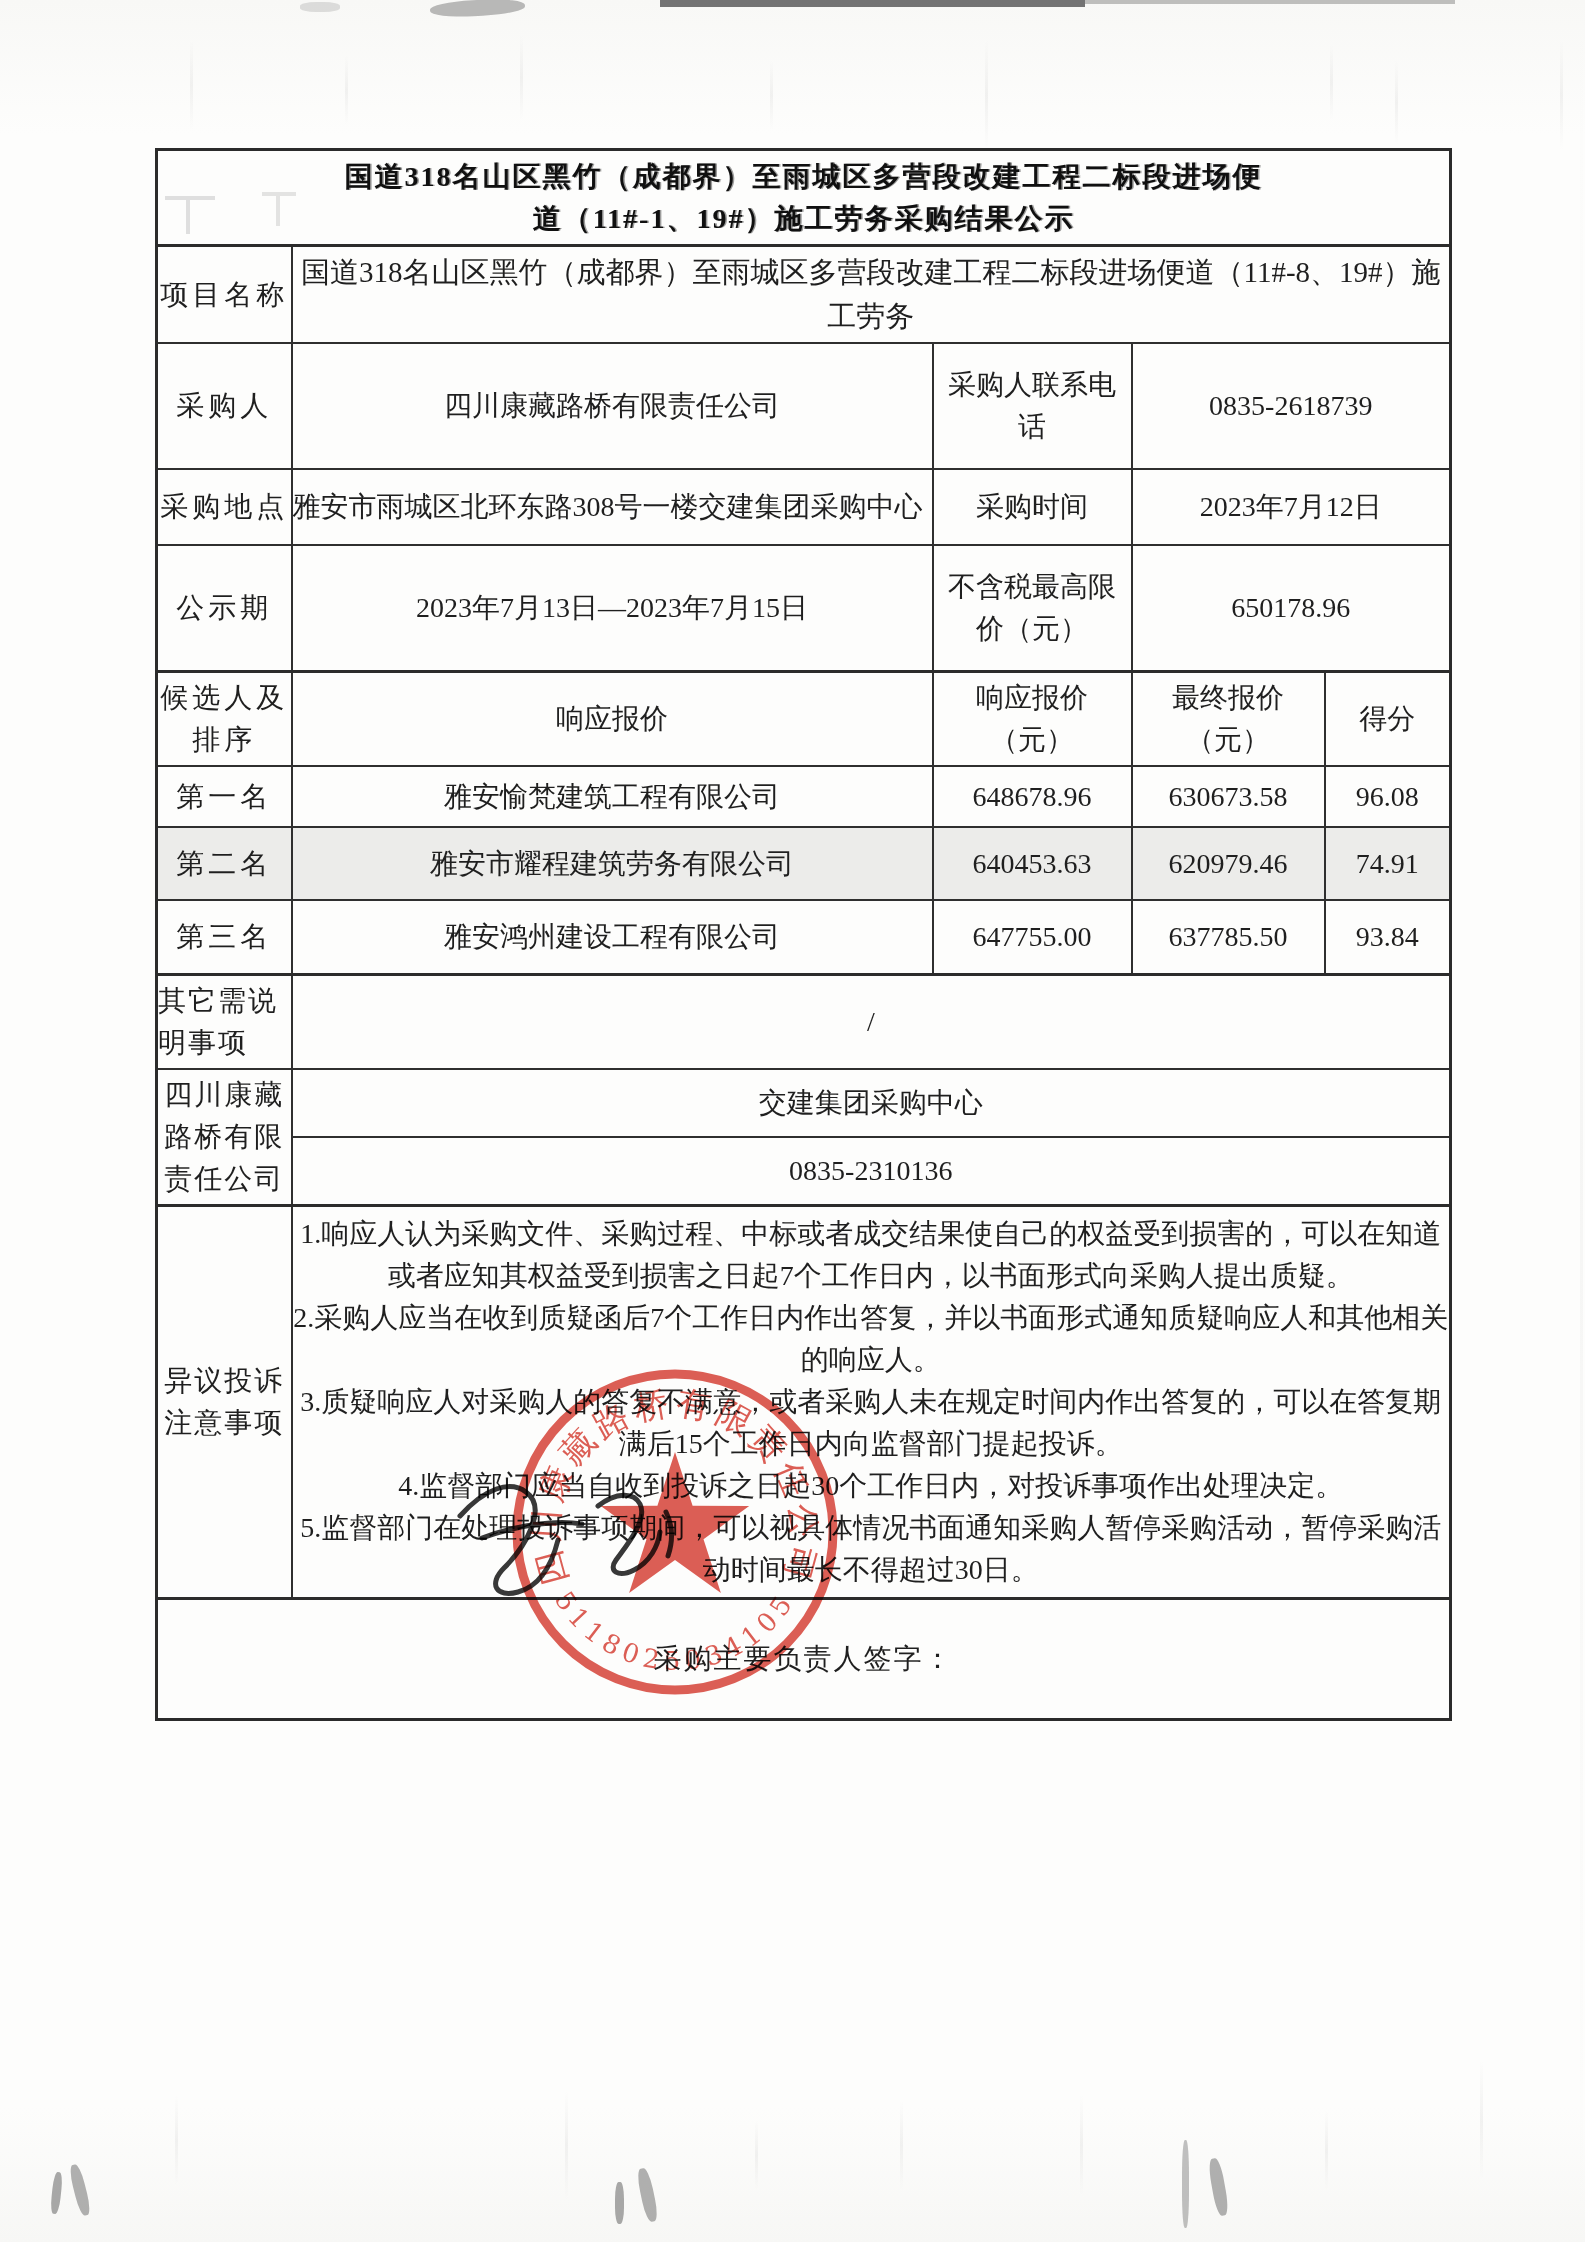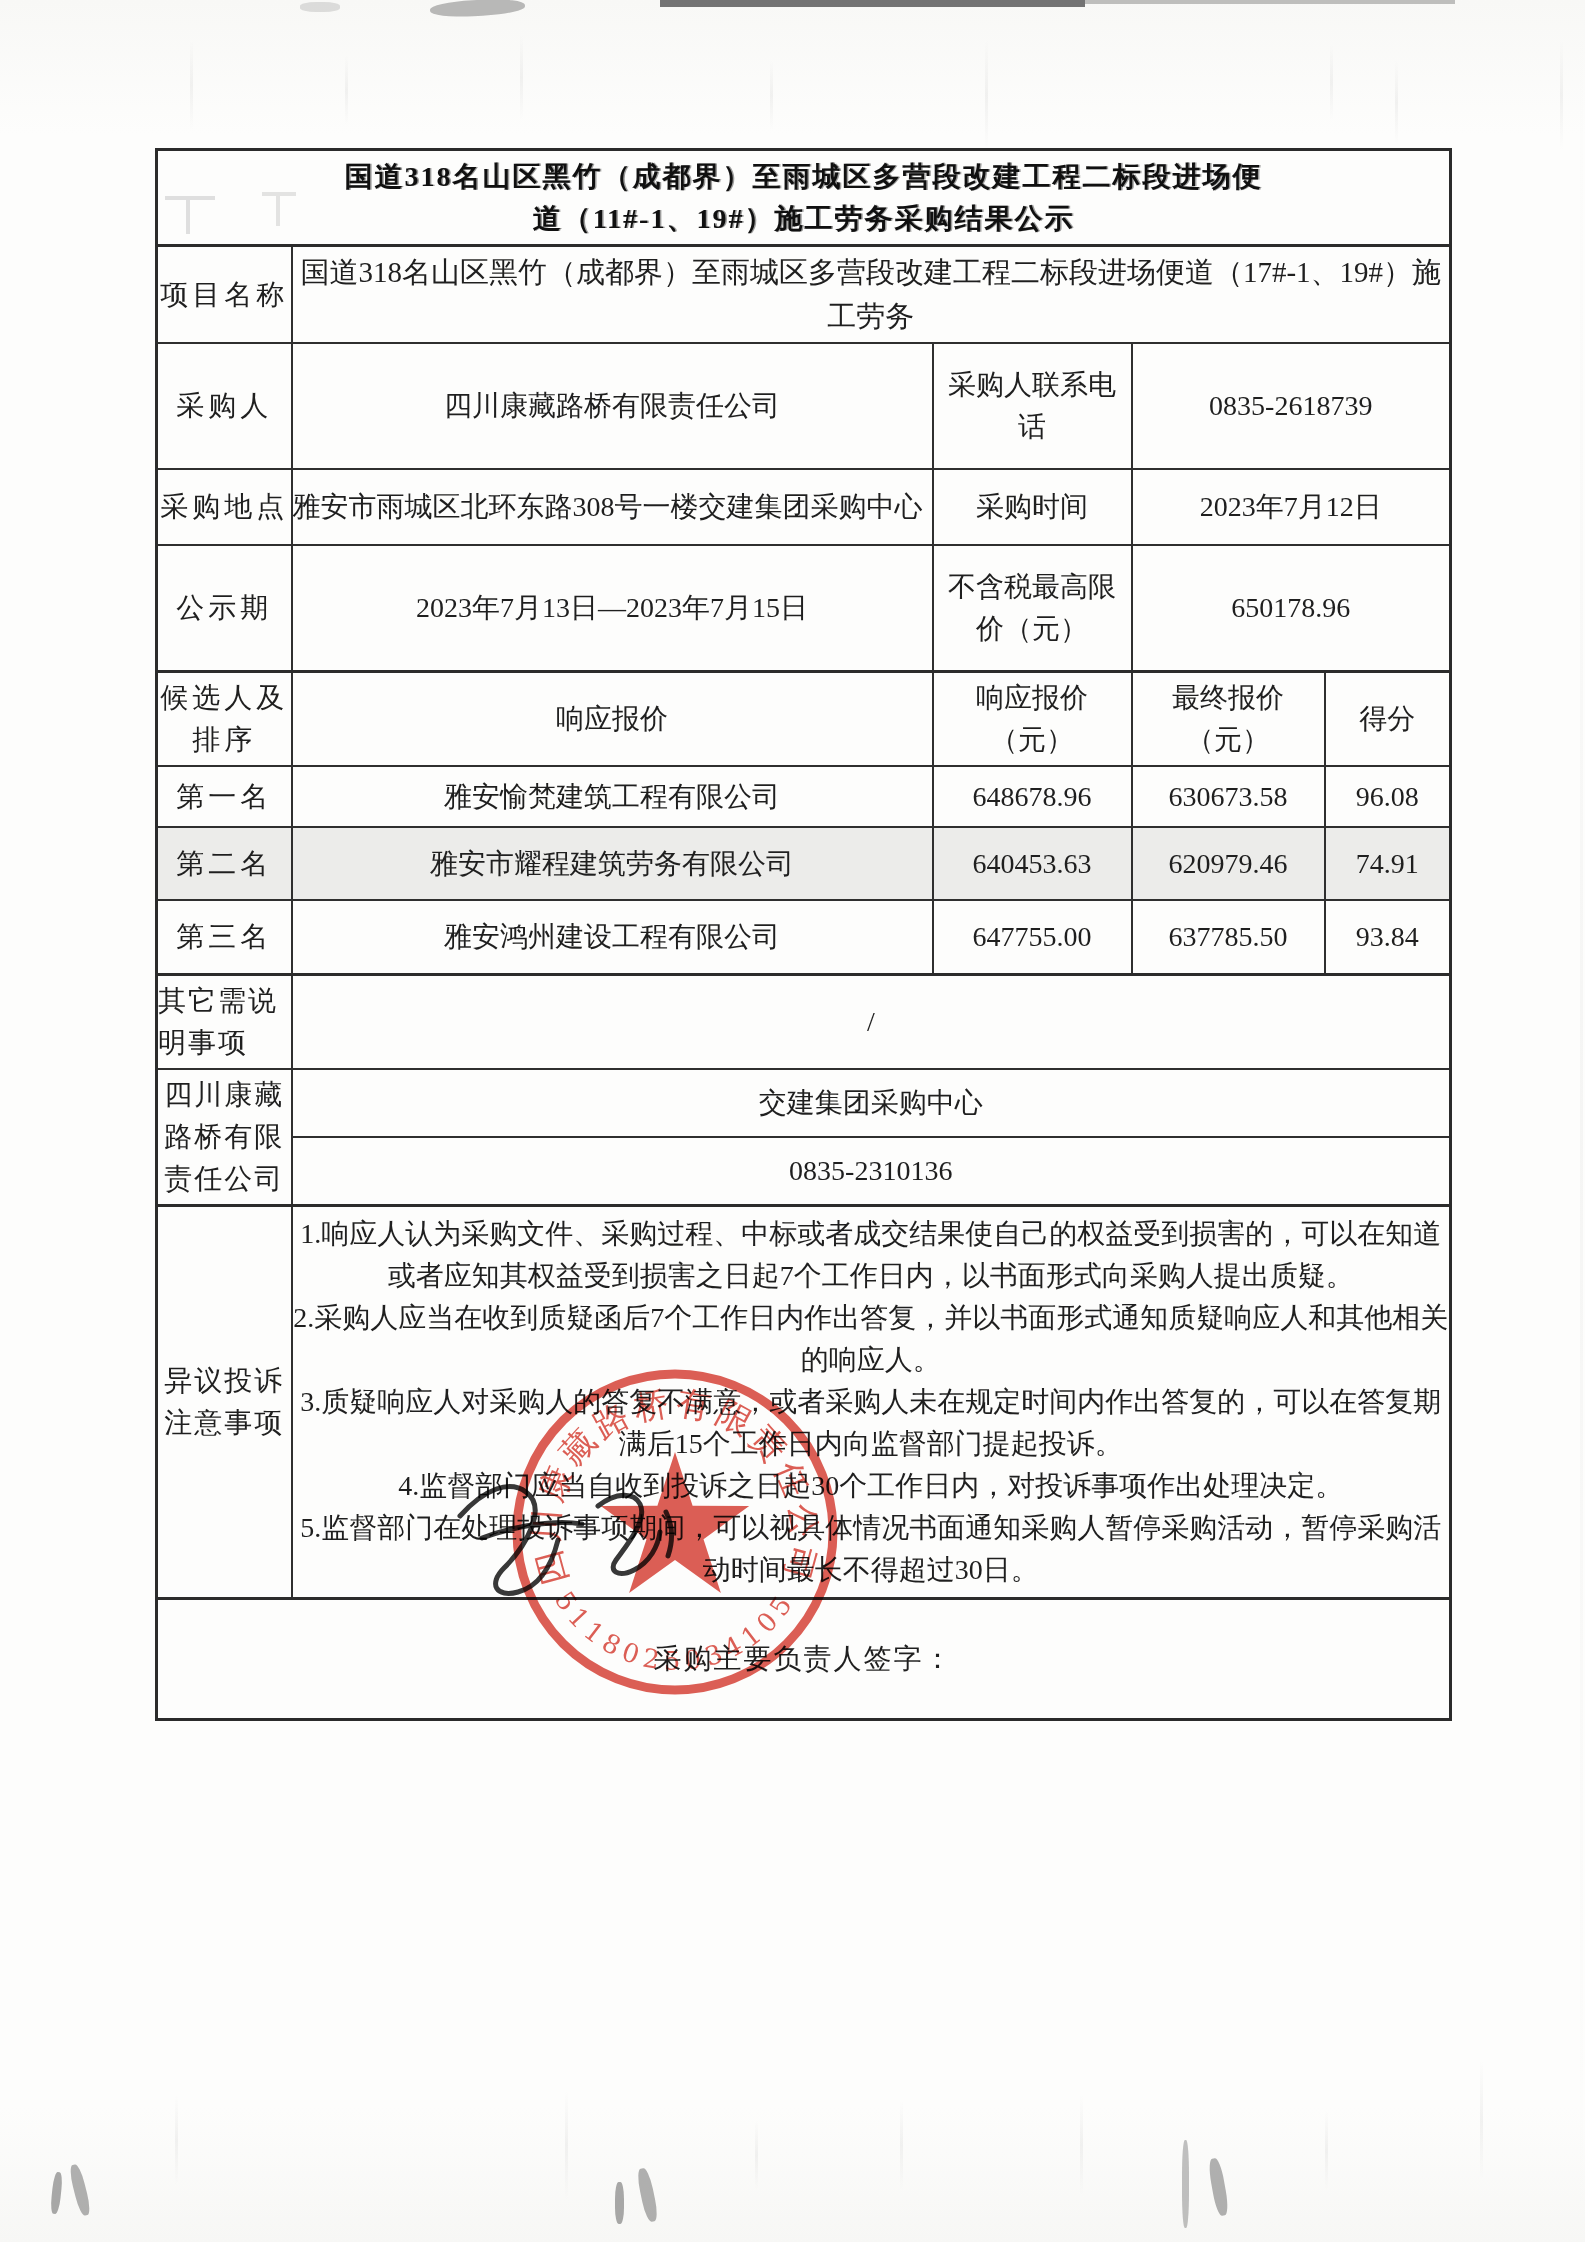--- a/index.html
+++ b/index.html
@@ -89,21 +89,21 @@
     <tbody>
         <tr style="height:96px">
       <td colspan="5" class="title-cell">
         <div>国道318名山区黑竹（成都界）至雨城区多营段改建工程二标段进场便</div>
         <div>道（11#-1、19#）施工劳务采购结果公示</div>
       </td>
     </tr>
 
     <tr style="height:84px">
       <td class="lbl">项目名称</td>
-      <td colspan="4" style="font-size:29px">国道318名山区黑竹（成都界）至雨城区多营段改建工程二标段进场便道（17#-1、19#）施工劳务</td>
+      <td colspan="4" style="font-size:29px">国道318名山区黑竹（成都界）至雨城区多营段改建工程二标段进场便道（11#-8、19#）施工劳务</td>
     </tr>
 
     <tr style="height:74px">
       <td class="lbl">采购人</td>
       <td>四川康藏路桥有限责任公司</td>
       <td>
             <div class="inner-narrow">采购人联系电话</div>
           </td>
       <td colspan="2">0835-2618739</td>
     </tr>

